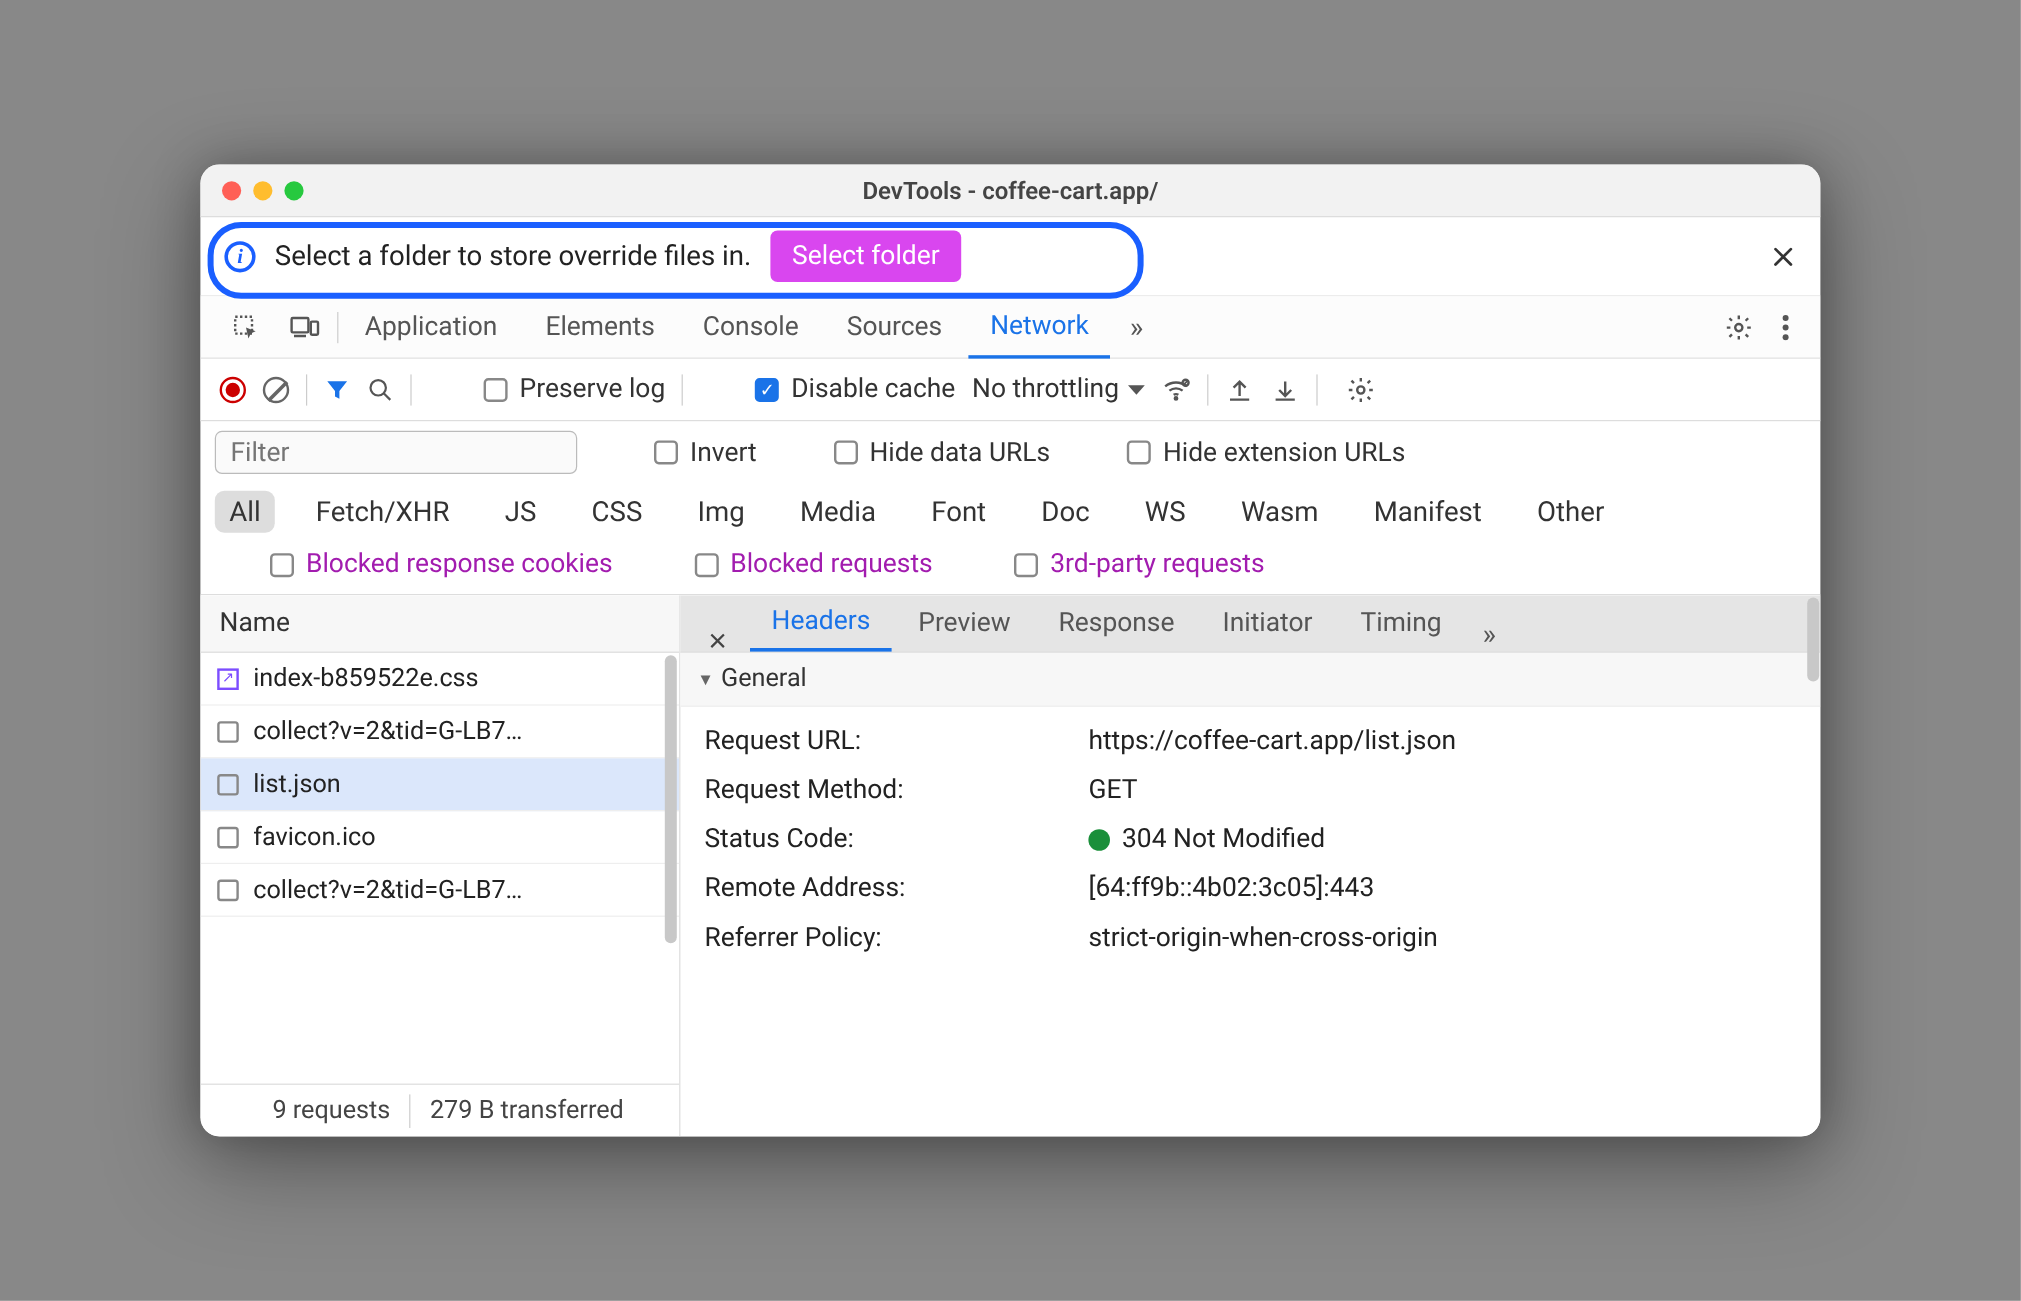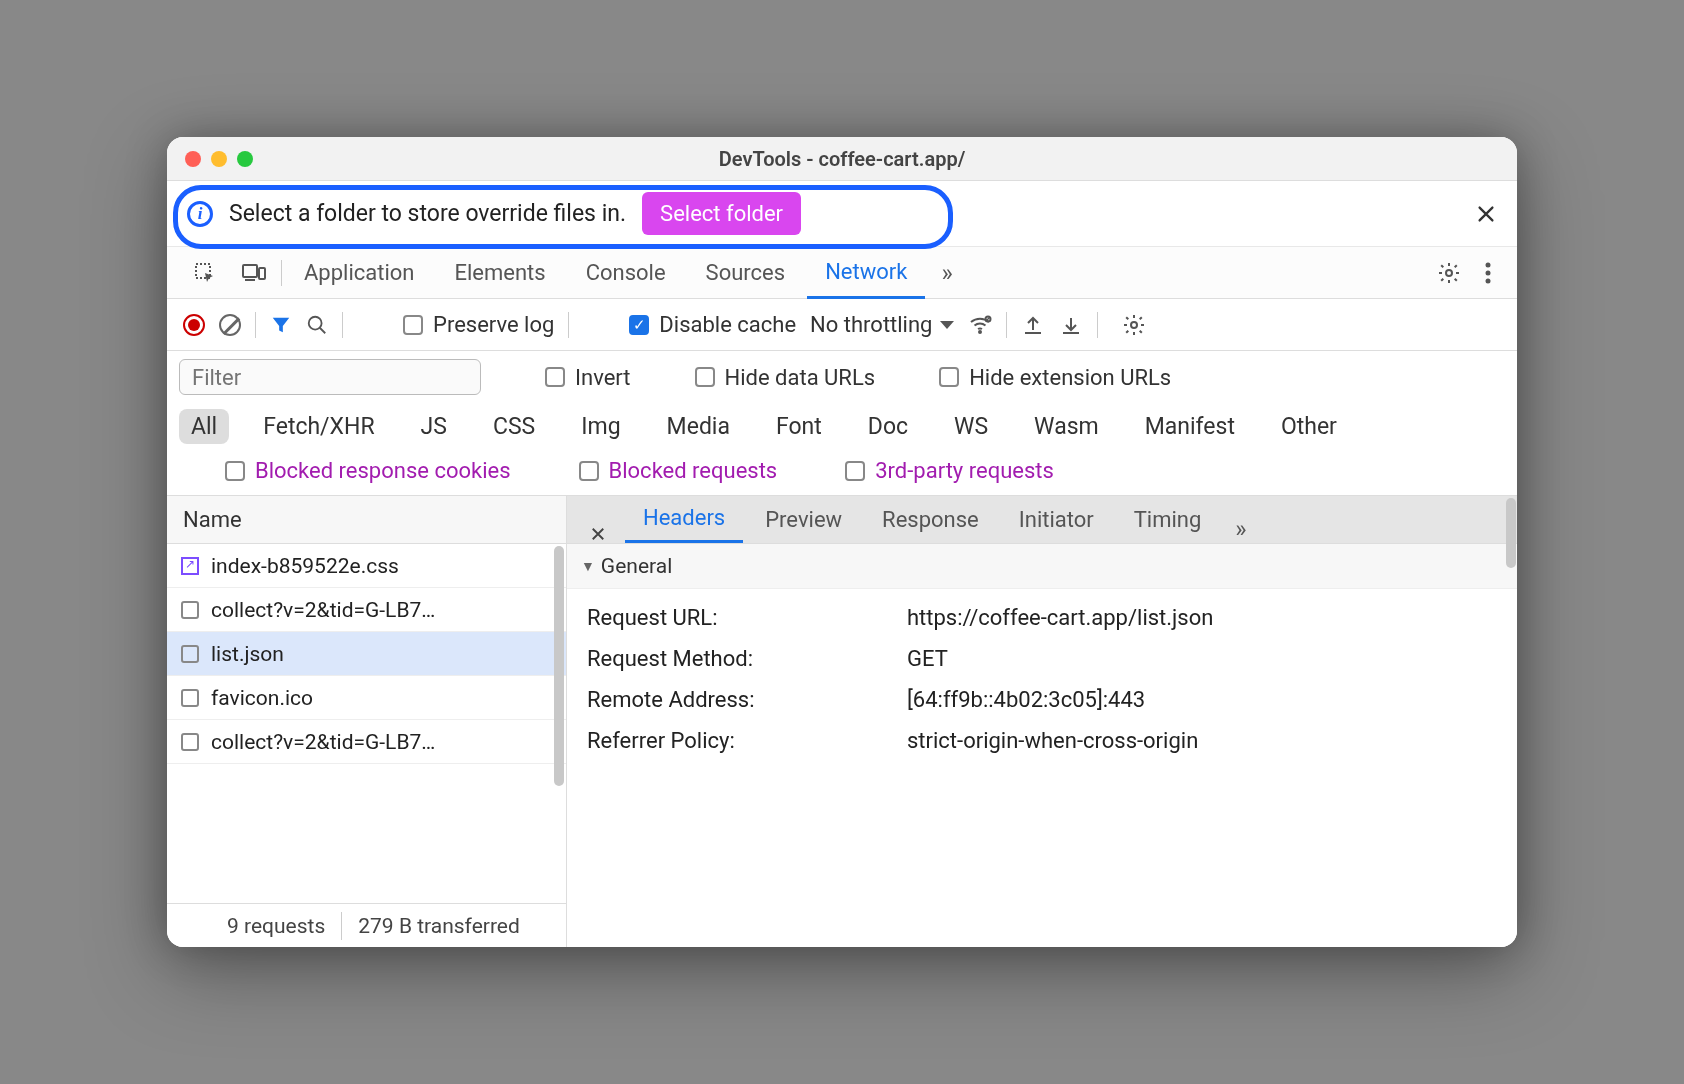--- a/index.html
+++ b/index.html
@@ -303,20 +303,27 @@
       <div class="kvgrid">
         <div class="kvrow">
             <div class="k">Request URL:</div>
             <div class="v">https://coffee-cart.app/list.json</div>
           </div>
         <div class="kvrow">
             <div class="k">Request Method:</div>
             <div class="v">GET</div>
           </div>
         <div class="kvrow">
+            <div class="k">Status Code:</div>
+            <div class="v">
+              <span class="status-dot"></span>
+              <span>304 Not Modified</span>
+            </div>
+          </div>
+        <div class="kvrow">
             <div class="k">Remote Address:</div>
             <div class="v">[64:ff9b::4b02:3c05]:443</div>
           </div>
         <div class="kvrow">
             <div class="k">Referrer Policy:</div>
             <div class="v">strict-origin-when-cross-origin</div>
           </div>
       </div>
       <div class="detail-scrollthumb"></div>
     </div>

